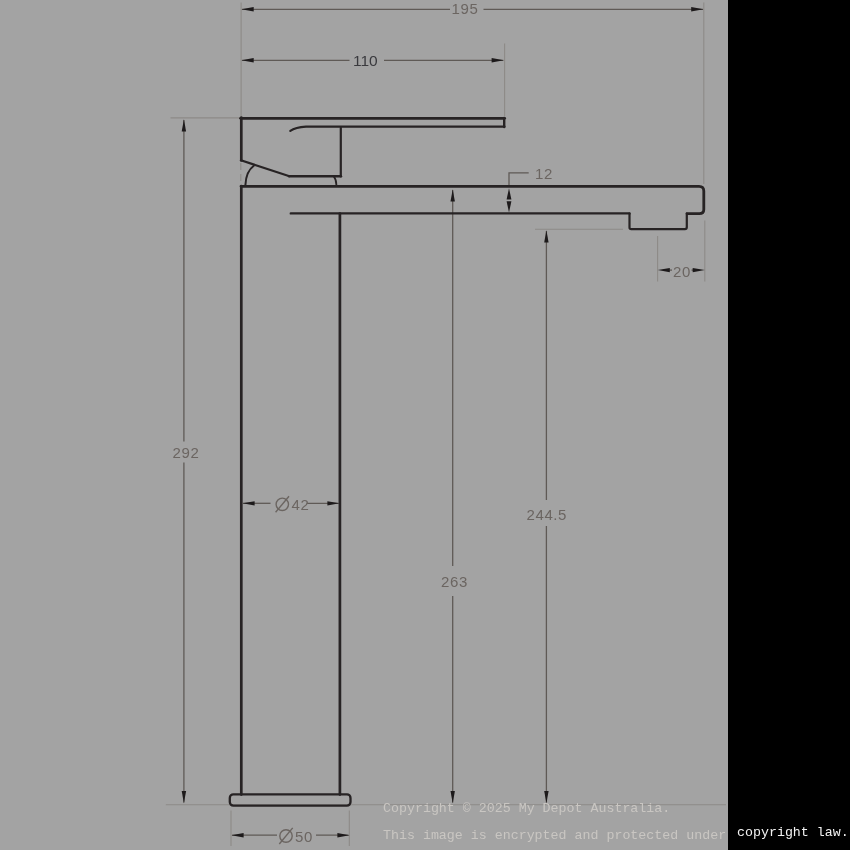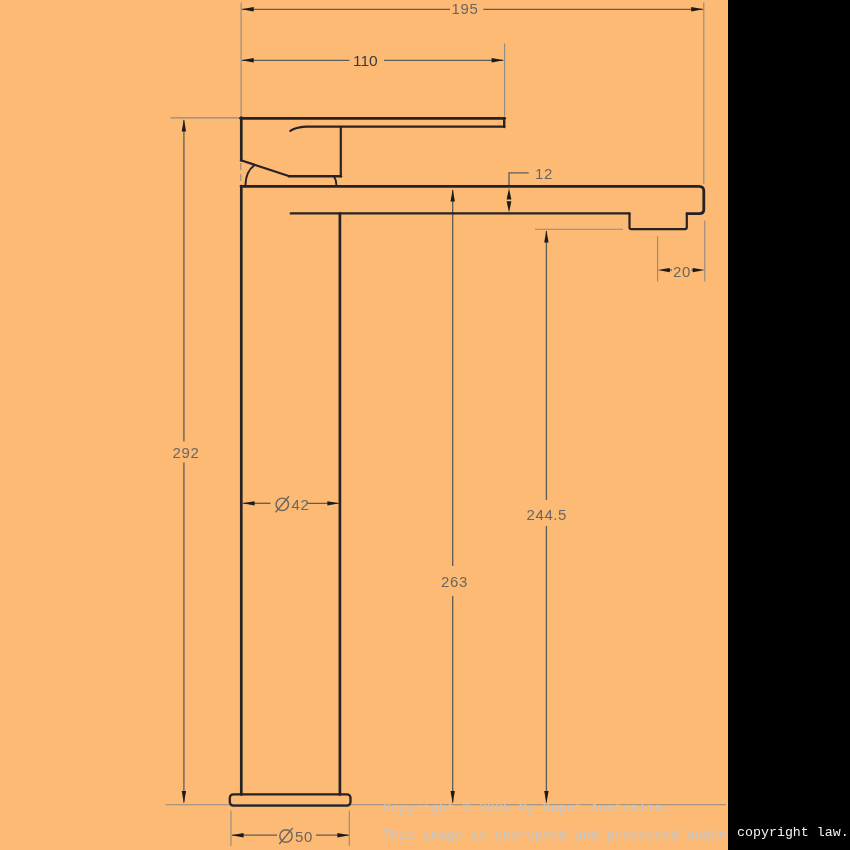--- a/index.html
+++ b/index.html
@@ -1,16 +1,16 @@
 <!DOCTYPE html>
 <html><head>
 <meta charset="utf-8">
 <style>
   html,body{margin:0;padding:0;background:#fff;}
-  #page{position:relative;width:850px;height:850px;overflow:hidden;background:#fdba74;transform:translateZ(0);}
+  #page{position:relative;width:850px;height:850px;overflow:hidden;background:#a3a3a3;transform:translateZ(0);}
   svg{position:absolute;left:0;top:0;}
   text{font-family:"Liberation Sans",sans-serif;}
   .cad{fill:#6b6561;font-size:15px;letter-spacing:0.6px;}
   .wm{font-family:"Liberation Mono",monospace;font-size:13.3px;fill:#c9c6c2;}
 </style>
 </head>
 <body>
 <div id="page">
 <svg width="850" height="850" viewBox="0 0 850 850">
 

